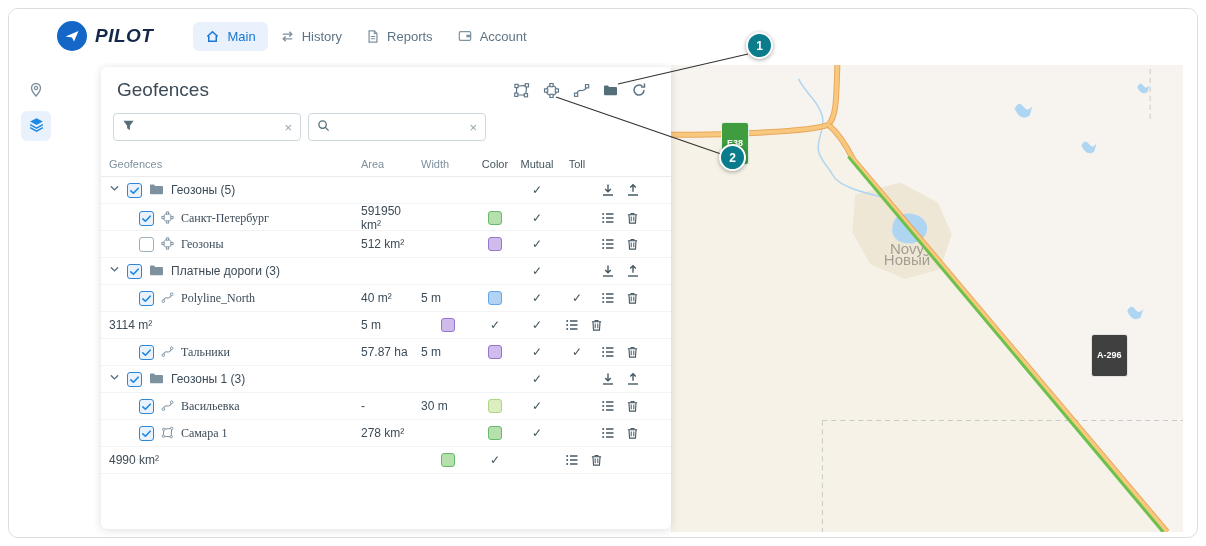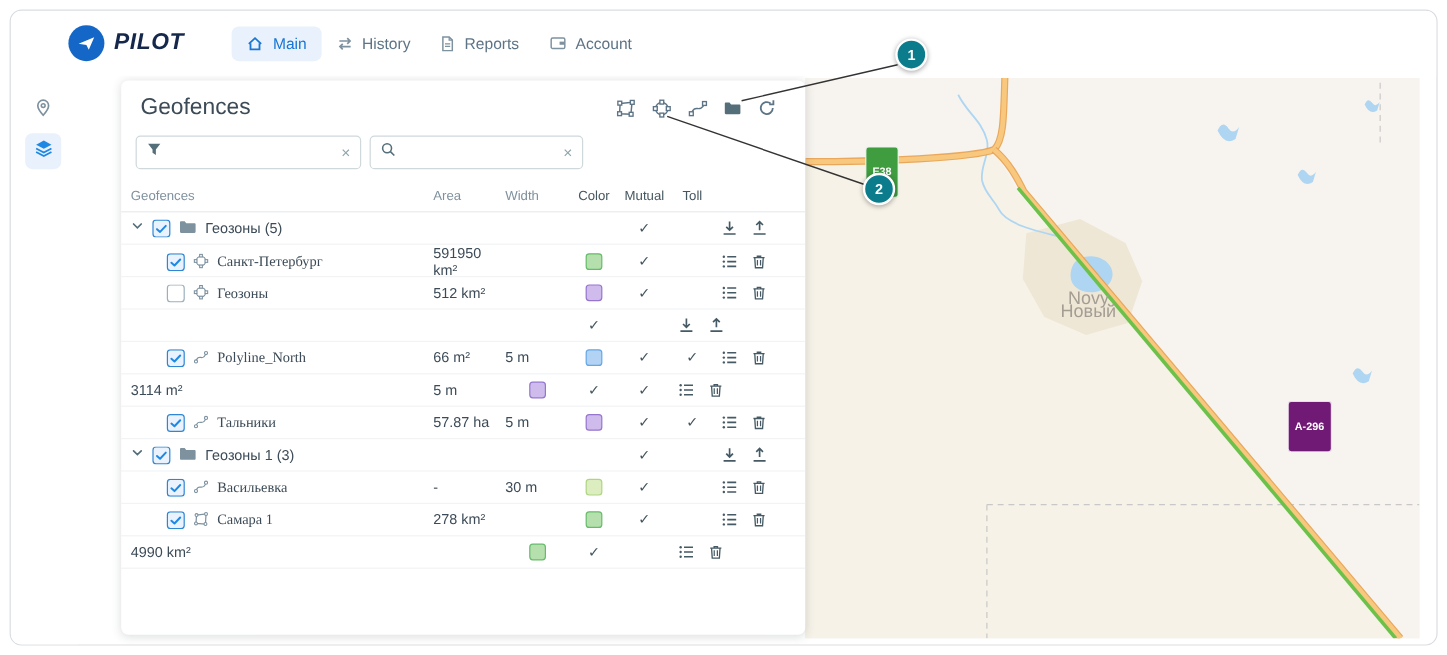--- a/index.html
+++ b/index.html
@@ -312,20 +312,38 @@
               <span>
                 <svg viewBox="0 0 14 14" width="13" height="14">
                   <path d="M2 3.5h10M5.5 3.5V2.2h3V3.5" fill="none" stroke="currentColor" stroke-width="1.2"></path>
                   <path d="M3.2 3.5 3.8 12.5h6.4L10.8 3.5" fill="none" stroke="currentColor" stroke-width="1.2"></path>
                   <path d="M5.6 5.5v5M8.4 5.5v5" stroke="currentColor" stroke-width="1.1"></path>
                 </svg>
               </span>
             </div>
           </div>
           <div class="trow group">
+            <div class="ncell">
+              <span class="chev">
+                <svg viewBox="0 0 12 12" width="11" height="11">
+                  <path d="M2.5 4 6 7.5 9.5 4" fill="none" stroke="#546e7a" stroke-width="1.5" stroke-linecap="round"></path>
+                </svg>
+              </span>
+              <span class="cb">
+                <svg viewBox="0 0 12 12" width="11" height="11">
+                  <path d="M2 6.5 4.8 9 10 3.5" fill="none" stroke="#1e88e5" stroke-width="1.8" stroke-linecap="round" stroke-linejoin="round"></path>
+                </svg>
+              </span>
+              <span class="foldericon">
+                <svg viewBox="0 0 16 14" width="15" height="13">
+                  <path d="M1 2.5c0-.6.4-1 1-1h3.2l1.4 1.8H14c.6 0 1 .4 1 1V11c0 .6-.4 1-1 1H2c-.6 0-1-.4-1-1Z" fill="currentColor"></path>
+                </svg>
+              </span>
+              <span class="rname">Платные дороги (3)</span>
+            </div>
             <div></div>
             <div></div>
             <div></div>
             <div class="center">✓</div>
             <div></div>
             <div class="actions">
               <span>
                 <svg viewBox="0 0 14 14" width="14" height="14">
                   <path d="M7 1.5V8.5M4.2 6 7 8.8 9.8 6" fill="none" stroke="currentColor" stroke-width="1.4"></path>
                   <path d="M2 12h10" stroke="currentColor" stroke-width="1.4"></path>
@@ -348,21 +366,21 @@
               </span>
               <span class="geoicon">
                 <svg viewBox="0 0 14 14" width="13" height="13">
                   <path d="M2.5 11 C4.5 3 9 12 11.5 3.5" fill="none" stroke="currentColor" stroke-width="1.1"></path>
                   <circle cx="2.5" cy="11" r="1.4" fill="#fff" stroke="currentColor"></circle>
                   <circle cx="11.5" cy="3.5" r="1.4" fill="#fff" stroke="currentColor"></circle>
                 </svg>
               </span>
               <span class="rname">Polyline_North</span>
             </div>
-            <div>66 m²</div>
+            <div>40 m²</div>
             <div>5 m</div>
             <div class="swatchcell">
               <span class="swatch" style="background:#b3d3f5;border-color:#64a7e8"></span>
             </div>
             <div class="center">✓</div>
             <div class="center">✓</div>
             <div class="actions">
               <span>
                 <svg viewBox="0 0 14 14" width="14" height="14">
                   <circle cx="2.2" cy="3" r="1" fill="currentColor"></circle>
@@ -612,21 +630,21 @@
         <path transform="translate(458,242) scale(0.9)" d="M0,6 q4,-9 9,-2 q4,6 9,-1 l-3,10 q-9,6 -15,-7 z" fill="#aed6f2"></path>
         <path d="M152,357 H514 M152,357 V469" stroke="#c8c8c8" stroke-width="1" stroke-dasharray="5,4" fill="none"></path>
         <path d="M481,4 V58" stroke="#c8c8c8" stroke-width="1" stroke-dasharray="5,4" fill="none"></path>
         <path d="M167,0 C166,34 166,52 158,60 C140,67 60,70 0,70" fill="none" stroke="#e7a04c" stroke-width="6" opacity="0.9"></path>
         <path d="M167,0 C166,34 166,52 158,60 C140,67 60,70 0,70" fill="none" stroke="#f8c87e" stroke-width="4"></path>
         <path d="M158,60 C170,70 177,83 183,95 L498,469" fill="none" stroke="#e7a04c" stroke-width="6" opacity="0.9"></path>
         <path d="M158,60 C170,70 177,83 183,95 L498,469" fill="none" stroke="#f8c87e" stroke-width="4"></path>
         <path d="M178,92 L494,469" fill="none" stroke="#6cc14b" stroke-width="3"></path>
       </svg>
       <div class="road-badge" style="left: 50px; top: 57px; background: rgb(63, 156, 63);">E38</div>
-      <div class="road-badge" style="left: 402px; top: 269px; background: #701a75;">A-296</div>
+      <div class="road-badge" style="left: 420px; top: 269px; background: #404040;">A-296</div>
       <div class="place-label" style="left:210px;top:178px;width:52px">
         <div>Novy</div>
         <div>Новый</div>
       </div>
     </div>
   </div>
 </div>
 
 <svg class="overlay">
   <line x1="618" y1="84" x2="748" y2="54" stroke="#333" stroke-width="1.2"></line>

